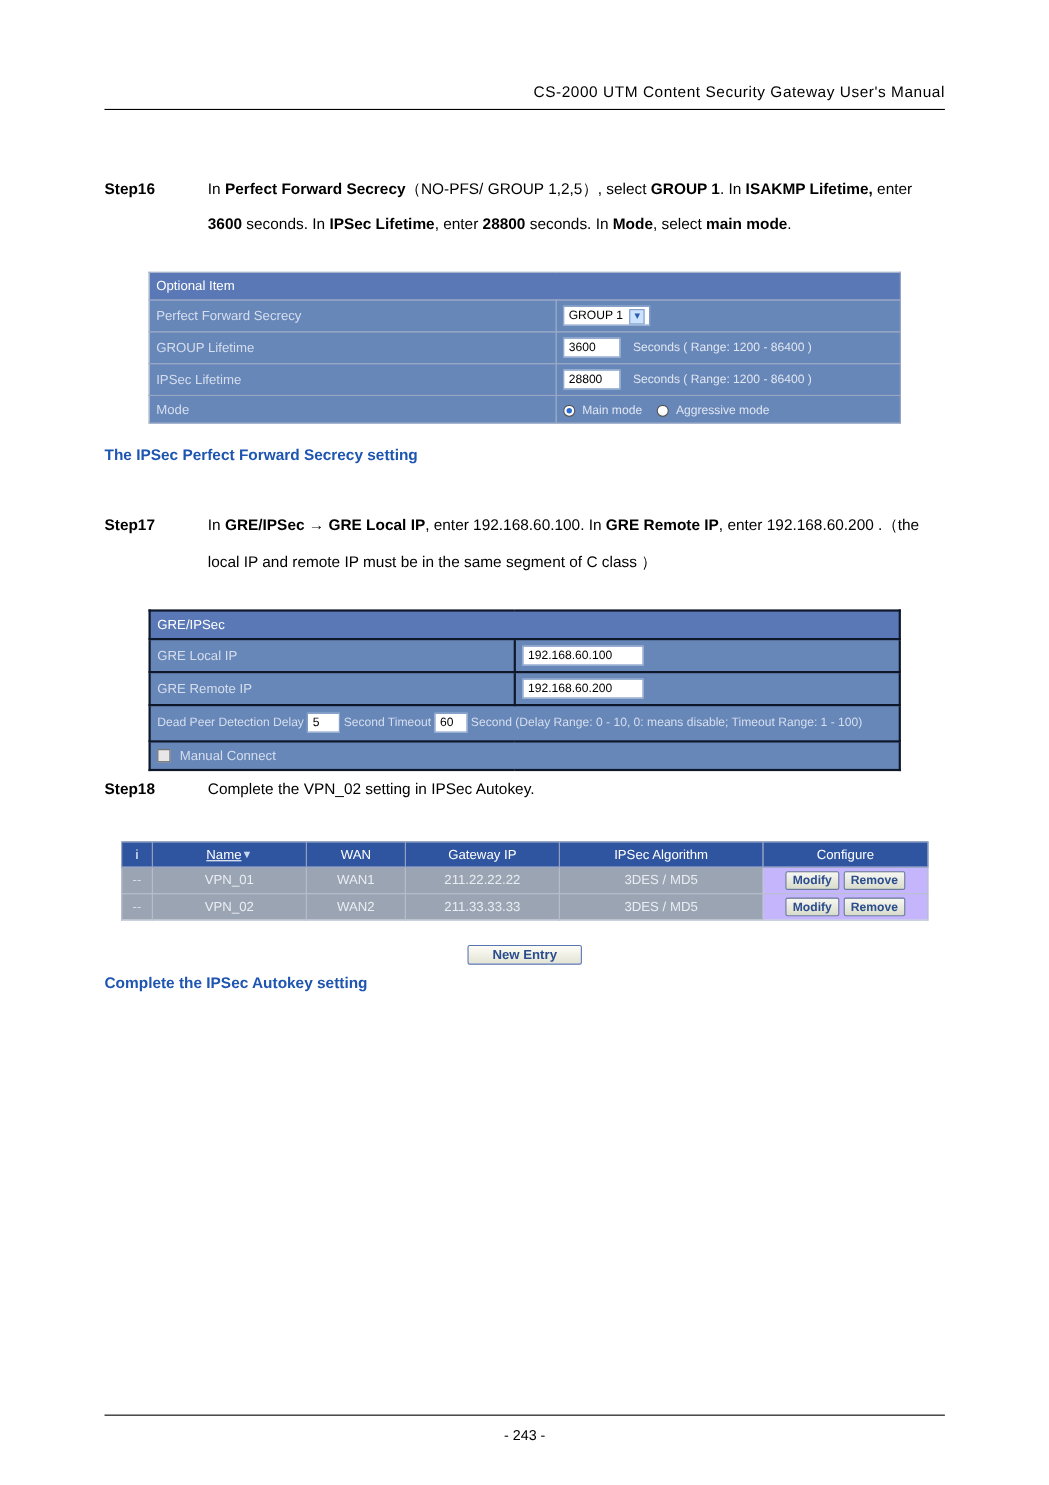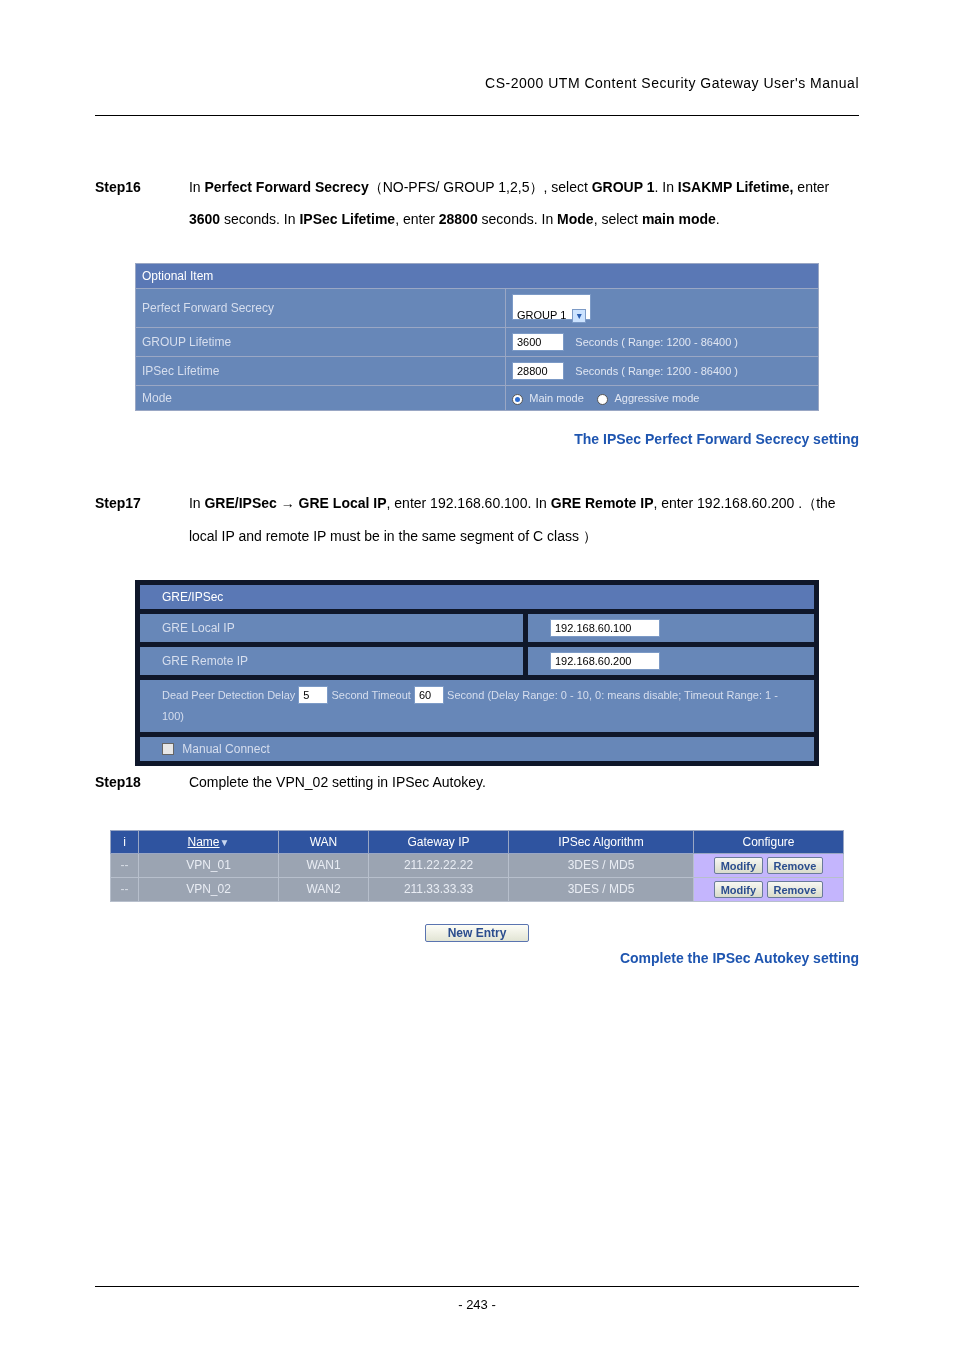--- a/index.html
+++ b/index.html
@@ -12,21 +12,21 @@
     color: #000;
     position: relative;
   }
   .page {
     padding: 75px 95px 40px 95px;
   }
   .header-line {
     text-align: right;
     font-size: 14px;
     letter-spacing: 0.5px;
-    padding-bottom: 24px;
+    padding-bottom: 8px;
     border-bottom: 1px solid #000;
     margin-bottom: 55px;
   }
   .step-block {
     margin-bottom: 28px;
     line-height: 2.3;
   }
   .step-label {
     display: inline-block;
     width: 90px;
@@ -68,21 +68,21 @@
   }
   .opttbl .valcell {
     background: #6787b8;
     white-space: nowrap;
   }
   .fauxsel {
     display: inline-block;
     background: #fff;
     color: #000;
     border: 1px solid #7c9ac6;
-    padding: 12px 4px;
+    padding: 0 4px;
     height: 18px;
     line-height: 16px;
     font-size: 11px;
   }
   .fauxsel .arr {
     display: inline-block;
     width: 14px;
     text-align: center;
     background: #cce3ff;
     color: #2a5db0;
@@ -121,44 +121,44 @@
   }
   .radio.on::after {
     content: "";
     position: absolute;
     left: 2px; top: 2px;
     width: 5px; height: 5px;
     background: #2b6bd1;
     border-radius: 50%;
   }
   .caption {
-    text-align: right;
+    text-align: left;
     color: #1e55b0;
     font-weight: bold;
     font-size: 14px;
     margin: 20px 0 40px 0;
   }
 
   
   .gretbl {
     width: 100%;
     border-collapse: collapse;
     font-size: 12px;
   }
   .gretbl td {
-    border: 5px solid #0f172a;
+    border: 2px solid #0f172a;
     background: #6787b8;
     color: #d6deee;
-    padding: 5px 22px;
+    padding: 5px 6px;
     height: 26px;
     vertical-align: middle;
     margin-left: 29px;
   }
   .gretbl .hdr { background: #5a78b5; color: #fff; }
-  .gretbl .lcell { width: 388px; }
+  .gretbl .lcell { width: 332px; }
   .small { font-size: 11px; }
 
   .chkbox {
     display: inline-block;
     width: 12px; height: 12px;
     background: #e7e7e7;
     border: 1px solid #666;
     vertical-align: middle;
     margin-right: 5px;
   }

